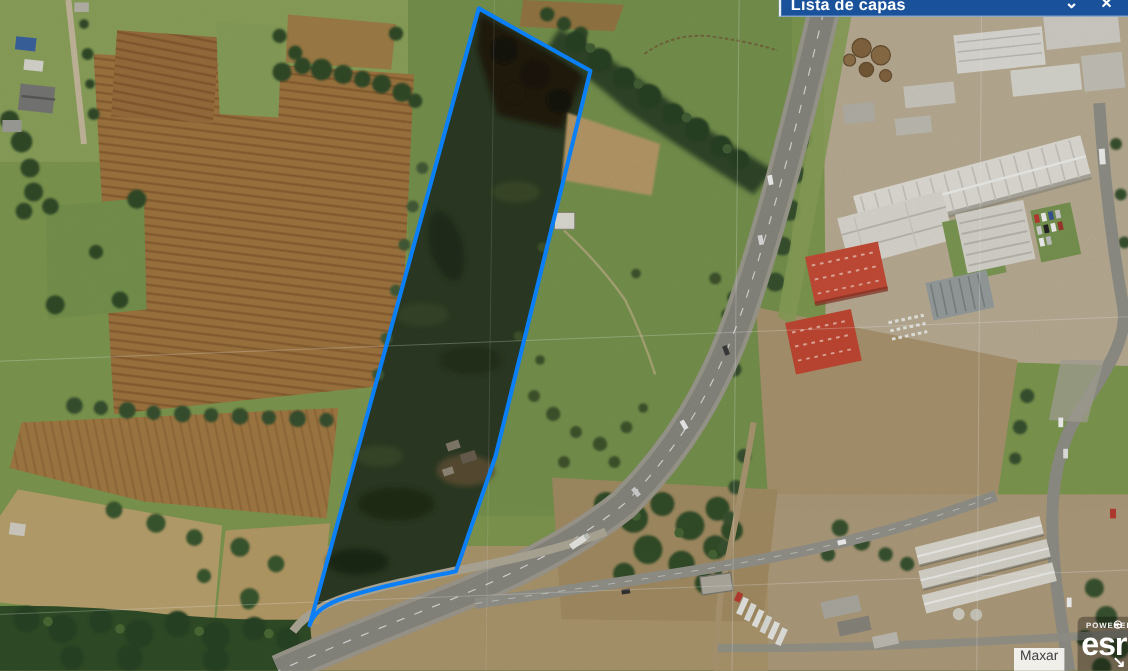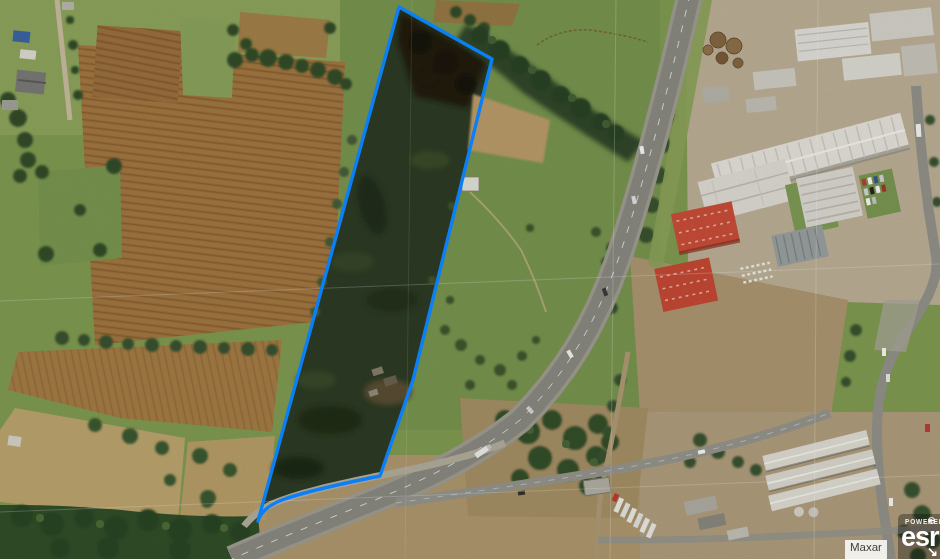--- a/index.html
+++ b/index.html
@@ -442,20 +442,25 @@
     <path d="M616,0 L610,559"></path>
     <path d="M818,0 L814,559"></path>
     <path d="M412,0 L405,559" opacity=".5"></path>
   </g>
 
   <rect width="940" height="559" filter="url(#grain)" opacity=".1"></rect>
 
   <path fill="none" stroke-width="3.4" stroke-linejoin="round" stroke-linecap="round" d="M399,7 L492,59 L413,380 L380,476 C346,483 309,490 282,500 C269,505 261,511 258,521 Z" stroke="#0b80f6"></path>
 </svg>
 
+<div class="layer-panel">
+  <div class="title">Lista de capas</div>
+  <div class="chev">⌄</div>
+  <div class="close">✕</div>
+</div>
 
 <div class="maxar">Maxar</div>
 
 <div class="esri-box">
   <div class="powered">POWERED BY</div>
   <div class="globe"></div>
   <div class="esri-word">esri</div>
   <div class="expand-arrow">↘</div>
 </div>
 

